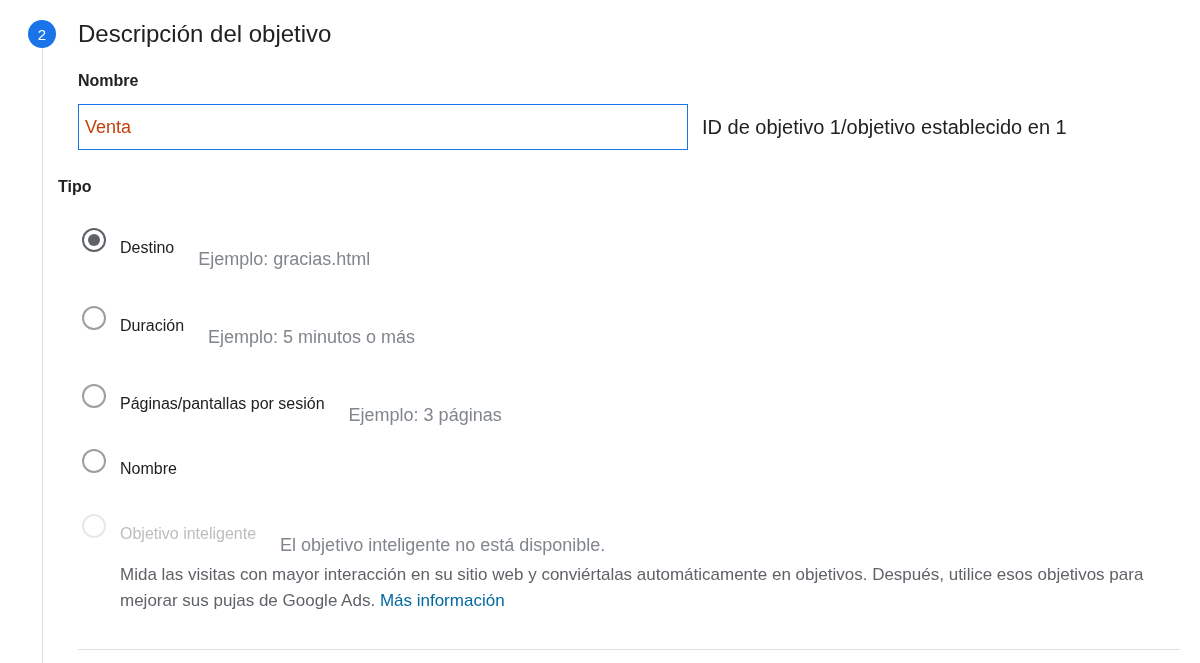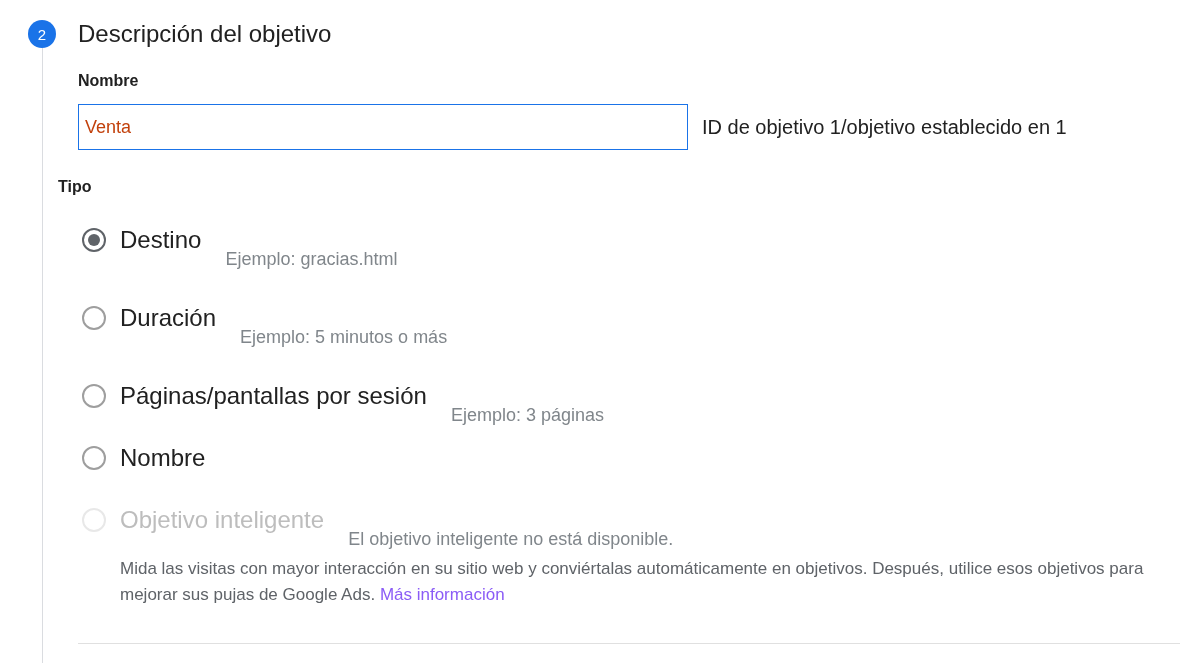--- a/index.html
+++ b/index.html
@@ -112,22 +112,23 @@
       width: 12px;
       height: 12px;
       border-radius: 50%;
       background: #5f6368;
     }
     .radio-circle.disabled {
       border-color: #e8e8e8;
       cursor: default;
     }
     .radio-label {
-      font-size: 24px;
-      color: #212121;
+      font-size: 16px;
+      color: #212121;
+      margin-top: 16px;
     }
     .radio-label.disabled {
       color: #bdbdbd;
     }
     .radio-example {
       font-size: 18px;
       color: #80868b;
       margin-left: 10px;
       margin-top: 39px;
     }
@@ -136,21 +137,21 @@
     }
     .desc-text {
       font-size: 17px;
       color: #5f6368;
       line-height: 1.5;
       margin-top: 6px;
       padding-left: 42px;
       max-width: 1080px;
     }
     .link {
-      color: #8b5cf6;
+      color: #0369a1;
       cursor: pointer;
     }
     .divider {
       height: 1px;
       background: #e0e0e0;
       margin: 36px 0 28px 0;
     }
     .button-row {
       display: flex;
       gap: 20px;

